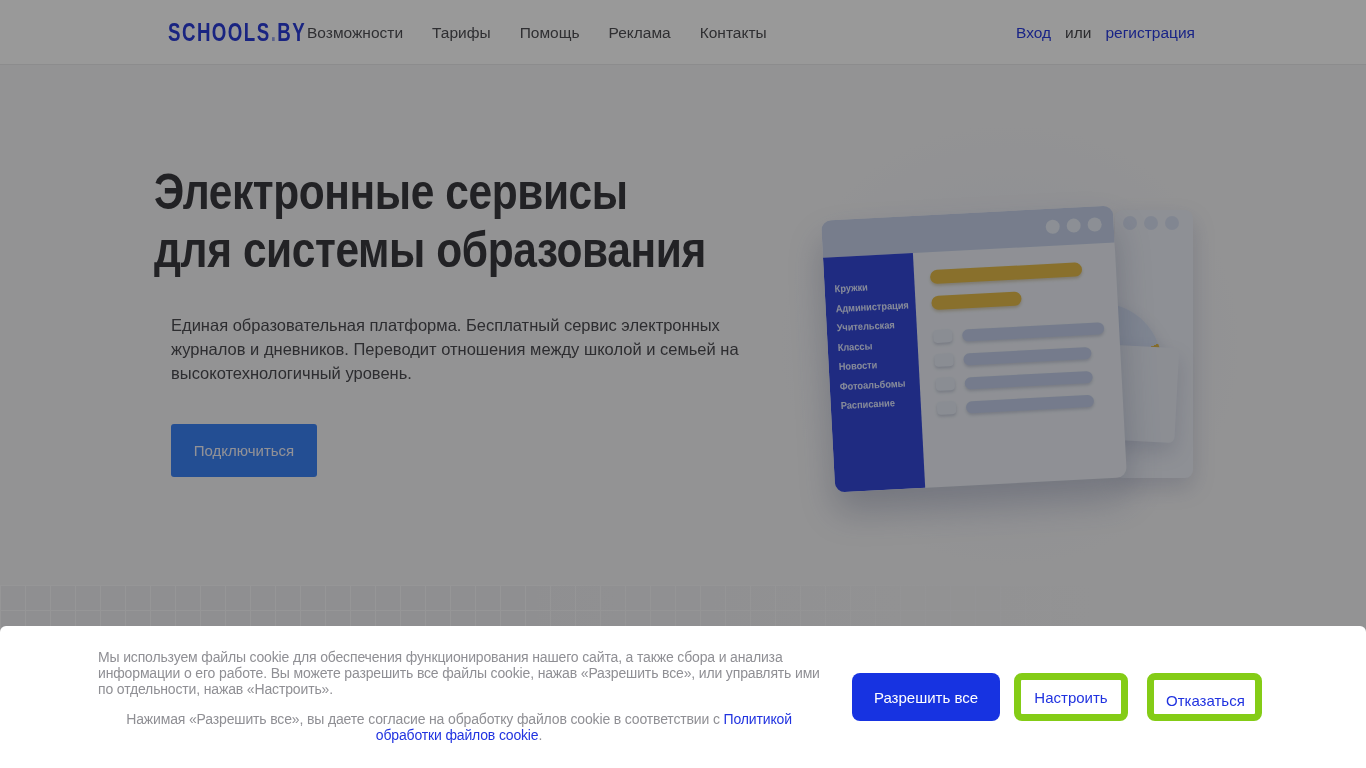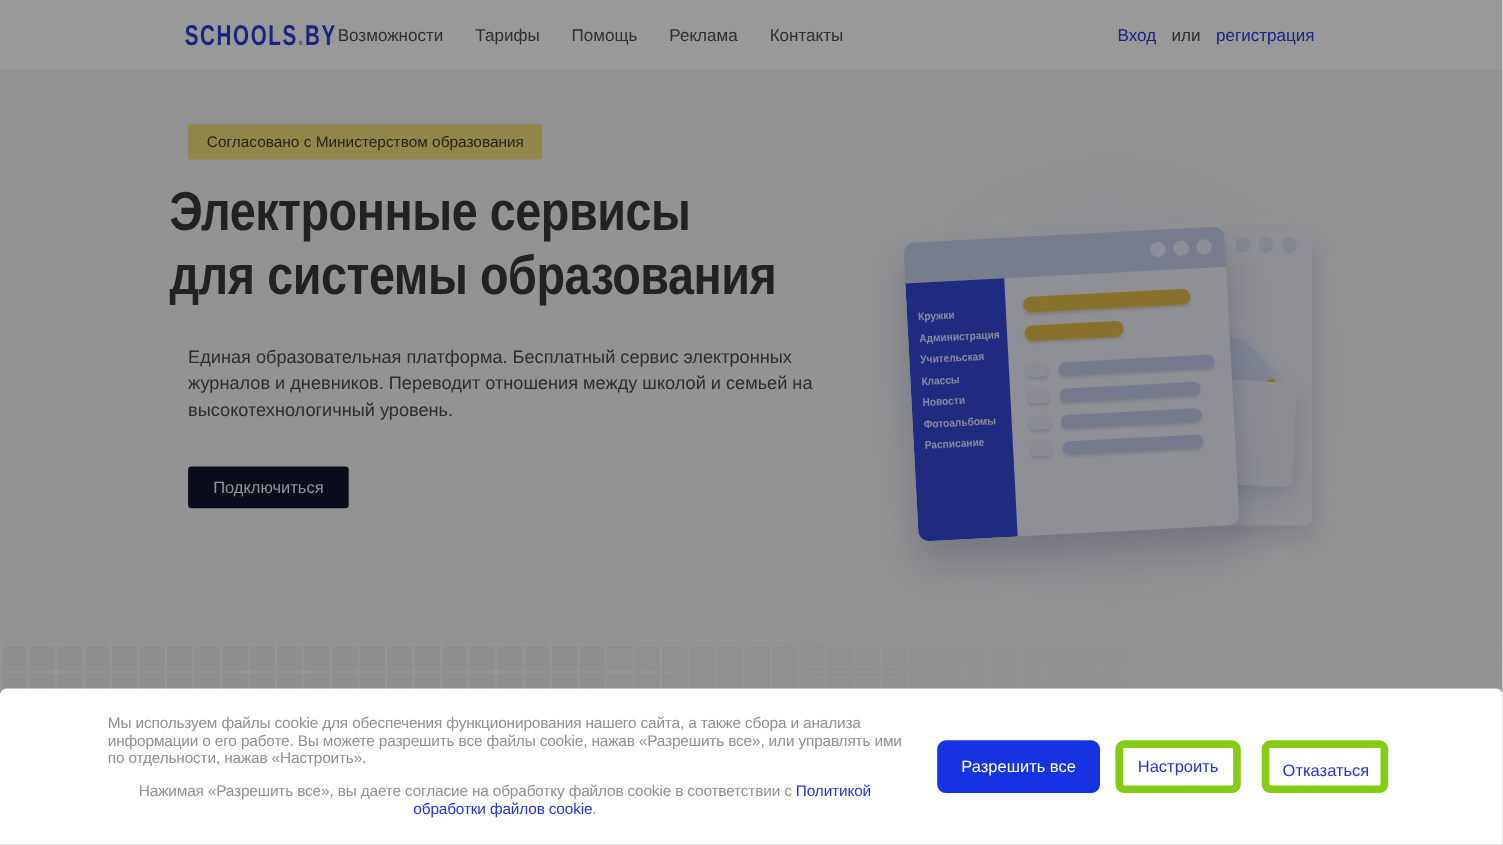--- a/index.html
+++ b/index.html
@@ -30,21 +30,21 @@
   .badge { position:absolute; left:171px; top:48px; height:32px; line-height:32px;
            padding:0 17px; background:#f6df7d; border-radius:2px;
            font-size:14px; color:#3d3a2c; white-space:nowrap; }
   .hero-title { position:absolute; left:154px; top:98px; font-weight:bold;
                 color:#3a3a3e; font-size:50px; line-height:58px; }
   .hero-title span { display:block; transform:scaleX(0.85); transform-origin:left center;
                      white-space:nowrap; letter-spacing:-0.5px; }
   .hero-desc { position:absolute; left:171px; top:248px; width:578px;
                font-size:16.5px; line-height:24px; color:#4b4b50; }
   .cta-row { position:absolute; left:171px; top:359px; display:flex; gap:20px; }
-  .btn-primary { width:146px; height:38px; background:#0f172a; color:#f2f2fa;
+  .btn-primary { width:146px; height:53px; background:#3b82f6; color:#f2f2fa;
                  border:none; border-radius:3px; font-size:15px; cursor:pointer;
                  font-family:inherit; }
   .btn-outline { width:166px; height:47px; background:rgba(255,255,255,0.55);
                  color:#3d50e3; border:1px solid #c7cde6; border-radius:3px;
                  font-size:15px; cursor:pointer; font-family:inherit; }
 
   
   .grid-strip { position:absolute; left:0; top:520px; width:100%; height:110px;
                 background-color:#efeff2;
                 background-image:
@@ -136,21 +136,20 @@
         <a>Контакты</a>
       </nav>
       <div class="auth">
         <a>Вход</a>
         <span class="auth-or">или</span>
         <a>регистрация</a>
       </div>
     </header>
 
     <section class="hero">
-      <div class="badge">Согласовано с Министерством образования</div>
 
       <h1 class="hero-title">
         <span>Электронные сервисы</span>
         <span>для системы образования</span>
       </h1>
 
       <p class="hero-desc">Единая образовательная платформа. Бесплатный сервис электронных журналов и дневников. Переводит отношения между школой и семьей на высокотехнологичный уровень.</p>
 
       <div class="cta-row">
         <button class="btn-primary">Подключиться</button>

